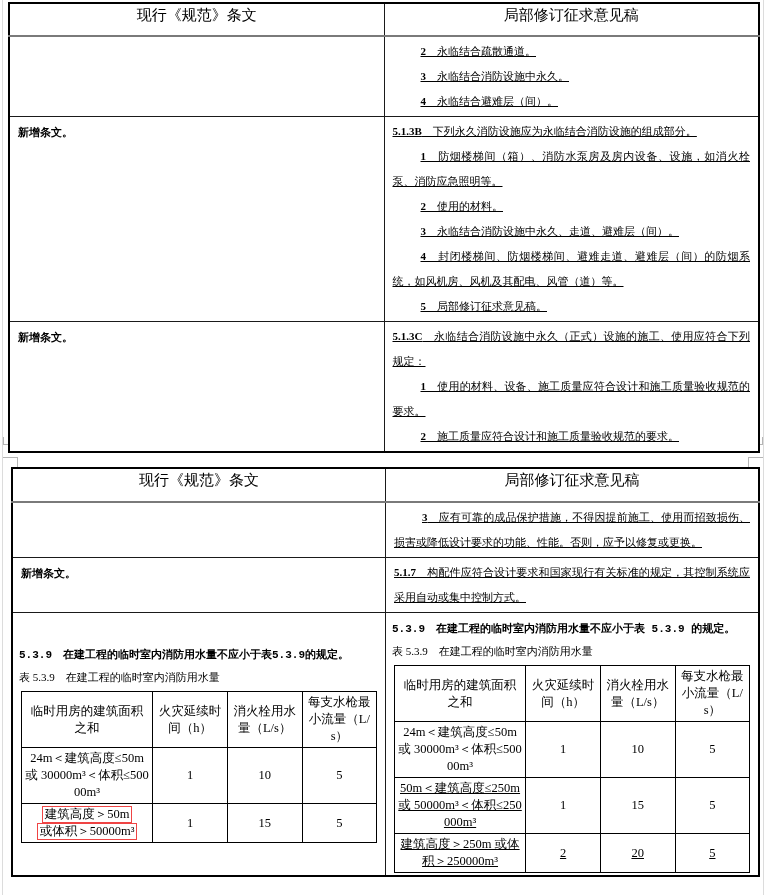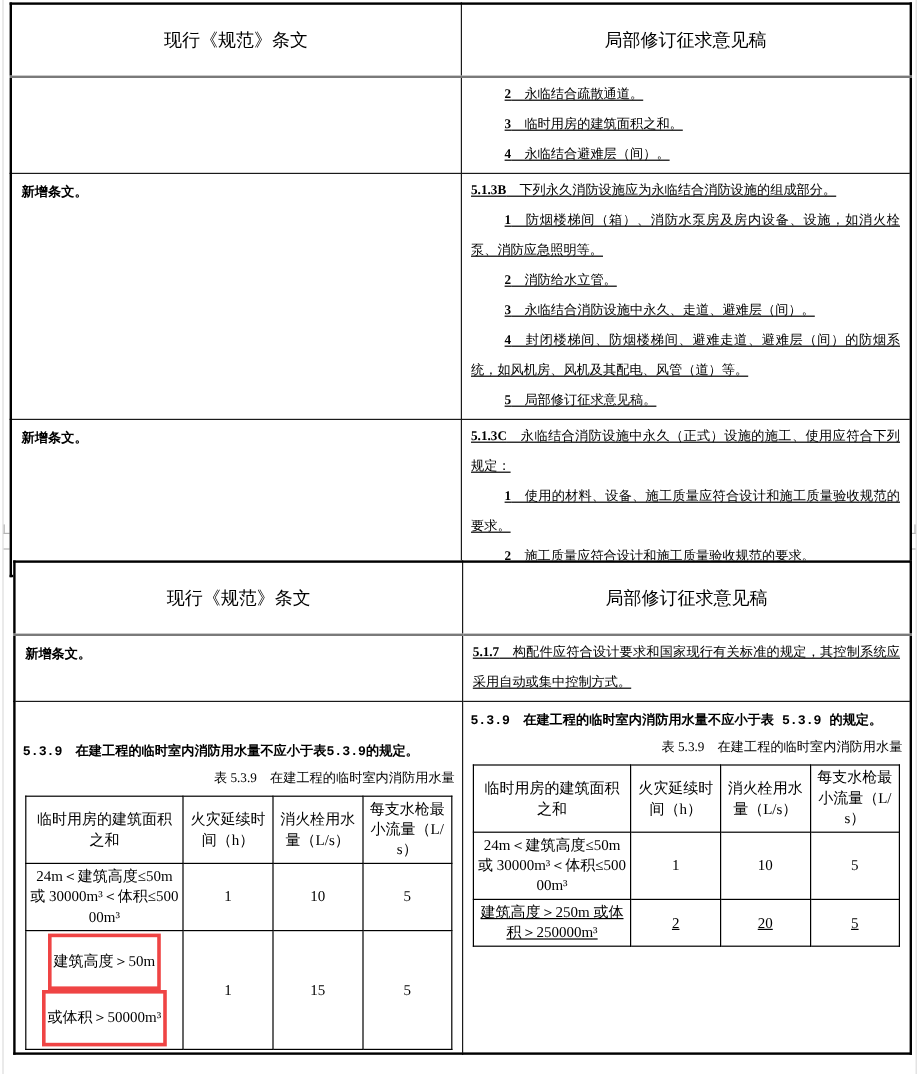--- a/index.html
+++ b/index.html
@@ -18,38 +18,38 @@
   .mark-tl{left:3px;top:457px;width:14px;height:10px;border-top:1px solid #b5b5b5;border-right:1px solid #b5b5b5;}
   .mark-tr{left:748px;top:457px;width:14px;height:10px;border-top:1px solid #b5b5b5;border-left:1px solid #b5b5b5;}
 
   table.doc{border-collapse:collapse;table-layout:fixed;position:absolute;background:#ffffff;}
   table.doc{border:2px solid #000;}
   table.doc>tbody>tr>td{border:1px solid #1a1a1a;vertical-align:top;overflow:hidden;}
   tr.hdr>td{border-bottom:2px solid #7a7a7a !important;}
   #table1{left:8px;top:2px;width:752px;}
   #table2{left:11px;top:467px;width:749px;}
 
-  td.hdr-cell{text-align:center;vertical-align:middle;font-size:15px;padding:20px 4px;margin-left:21px;}
+  td.hdr-cell{text-align:center;vertical-align:middle;font-size:15px;padding:2px 4px;margin-left:21px;}
   td.plain-cell{vertical-align:middle;padding:3px 8px;font-size:14px;font-weight:bold;}
   td.rich-cell{padding:2px 8px 2px 8px;}
 
   p.para{margin:0;font-size:11px;line-height:25px;text-align:justify;word-break:break-all;}
   p.ind{text-indent:28px;}
   .u{text-decoration:underline;}
   b.num{font-weight:bold;}
   p.bold{font-weight:bold;line-height:22px;padding-top:3px;font-family:Liberation Mono, monospace;}
-  p.caption{text-align:right;line-height:22px;}
+  p.caption{text-align:left;line-height:22px;}
 
   td.tbl-cell-left{padding:28px 6px 2px 6px;}
   td.tbl-cell-right{padding:2px 6px 2px 6px;}
 
   table.water{border-collapse:collapse;table-layout:fixed;width:99%;margin:3px auto 0 auto;}
   table.water td{border:1px solid #000;text-align:center;vertical-align:middle;
     font-size:12.5px;line-height:17px;padding:2px 3px;word-break:break-all;}
-  .boxed{display:block;width:fit-content;margin:0 auto;border:3px solid #ef4444;padding:13px 2px;line-height:15px;}
+  .boxed{display:block;width:fit-content;margin:0 auto;border:1px solid #ef4444;padding:0 2px;line-height:15px;}
 </style>
 </head>
 <body>
 
 <div id="canvas">
   <div class="page-edge edge-left"></div>
   <div class="page-edge edge-right"></div>
   <div class="mark mark-bl"></div>
   <div class="mark mark-br"></div>
   <div class="mark mark-tl"></div>
@@ -62,32 +62,32 @@
       </colgroup>
     <tbody>
       <tr class="hdr" style="height:33px;">
         <td class="hdr-cell">现行《规范》条文</td>
         <td class="hdr-cell">局部修订征求意见稿</td>
       </tr>
       <tr style="height:73px;">
         <td class="plain-cell"></td>
         <td class="rich-cell">
           <p class="para ind"><span class="u"><b class="num">2</b><span>　永临结合疏散通道。</span></span></p>
-          <p class="para ind"><span class="u"><b class="num">3</b><span>　临时用房的建筑面积之和。</span></span></p>
+          <p class="para ind"><span class="u"><b class="num">3</b><span>　永临结合消防设施中永久。</span></span></p>
           <p class="para ind"><span class="u"><b class="num">4</b><span>　永临结合避难层（间）。</span></span></p>
         </td>
       </tr>
       <tr style="height:199px;">
         <td class="plain-cell">
           <p class="para">新增条文。</p>
         </td>
         <td class="rich-cell">
           <p class="para"><span class="u"><b class="num">5.1.3B</b><span>　下列永久消防设施应为永临结合消防设施的组成部分。</span></span></p>
           <p class="para ind"><span class="u"><b class="num">1</b><span>　防烟楼梯间（箱）、消防水泵房及房内设备、设施，如消火栓泵、消防应急照明等。</span></span></p>
-          <p class="para ind"><span class="u"><b class="num">2</b><span>　消防给水立管。</span></span></p>
+          <p class="para ind"><span class="u"><b class="num">2</b><span>　使用的材料。</span></span></p>
           <p class="para ind"><span class="u"><b class="num">3</b><span>　永临结合消防设施中永久、走道、避难层（间）。</span></span></p>
           <p class="para ind"><span class="u"><b class="num">4</b><span>　封闭楼梯间、防烟楼梯间、避难走道、避难层（间）的防烟系统，如风机房、风机及其配电、风管（道）等。</span></span></p>
           <p class="para ind"><span class="u"><b class="num">5</b><span>　局部修订征求意见稿。</span></span></p>
         </td>
       </tr>
       <tr style="height:122px;">
         <td class="plain-cell">
           <p class="para">新增条文。</p>
         </td>
         <td class="rich-cell">
@@ -101,20 +101,26 @@
 
   <table id="table2" class="doc">
     <colgroup>
         <col style="width:50%">
         <col style="width:50%">
       </colgroup>
     <tbody>
       <tr class="hdr" style="height:34px;">
         <td class="hdr-cell">现行《规范》条文</td>
         <td class="hdr-cell">局部修订征求意见稿</td>
+      </tr>
+      <tr style="height:46px;">
+        <td class="plain-cell"></td>
+        <td class="rich-cell">
+          <p class="para ind"><span class="u"><b class="num">3</b><span>　应有可靠的成品保护措施，不得因提前施工、使用而招致损伤、损害或降低设计要求的功能、性能。否则，应予以修复或更换。</span></span></p>
+        </td>
       </tr>
       <tr style="height:50px;">
         <td class="plain-cell">
           <p class="para">新增条文。</p>
         </td>
         <td class="rich-cell">
           <p class="para"><span class="u"><b class="num">5.1.7</b><span>　构配件应符合设计要求和国家现行有关标准的规定，其控制系统应采用自动或集中控制方式。</span></span></p>
         </td>
       </tr>
       <tr style="height:215px;">
@@ -170,20 +176,26 @@
                 <td>消火栓用水量（L/s）</td>
                 <td>每支水枪最小流量（L/s）</td>
               </tr>
               <tr>
                 <td>24m＜建筑高度≤50m 或 30000m³＜体积≤50000m³</td>
                 <td>1</td>
                 <td>10</td>
                 <td>5</td>
               </tr>
               <tr>
+                <td><span class="u">50m＜建筑高度≤250m 或 50000m³＜体积≤250000m³</span></td>
+                <td>1</td>
+                <td>15</td>
+                <td>5</td>
+              </tr>
+              <tr>
                 <td><span class="u">建筑高度＞250m 或体积＞250000m³</span></td>
                 <td><span class="u">2</span></td>
                 <td><span class="u">20</span></td>
                 <td><span class="u">5</span></td>
               </tr>
             </tbody>
           </table>
         </td>
       </tr>
 

